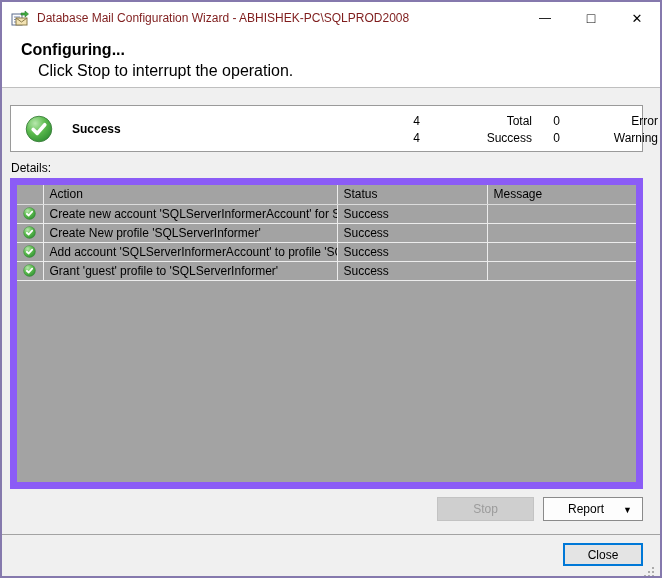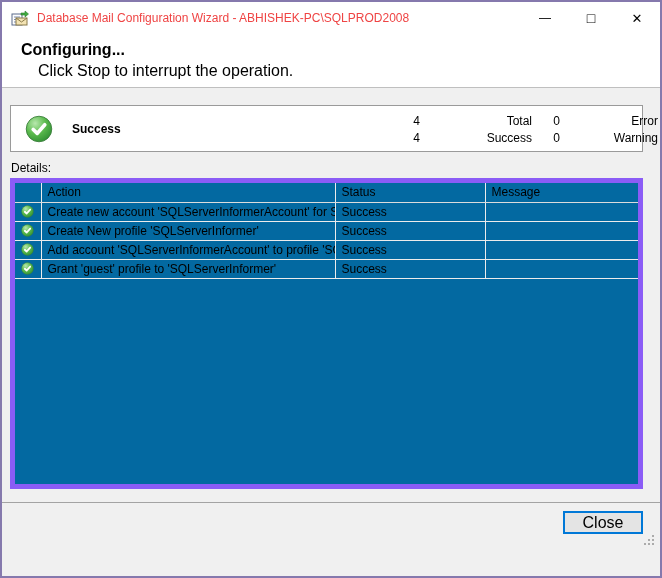--- a/index.html
+++ b/index.html
@@ -13,21 +13,21 @@
     position: relative;
     overflow: hidden;
   }
 
   
   .titlebar {
     height: 32px; background: #ffffff;
     display: flex; align-items: center;
   }
   .app-icon { width: 18px; height: 16px; margin-left: 9px; flex: 0 0 auto; }
-  .titlebar-text { margin-left: 8px; font-size: 12px; color: #ef4444; white-space: nowrap; }
+  .titlebar-text { margin-left: 8px; font-size: 12px; color: #7f1d1d; white-space: nowrap; }
   .titlebar-controls { margin-left: auto; display: flex; height: 32px; }
   .tb-btn {
     width: 46px; height: 32px; display: flex; align-items: center; justify-content: center;
     color: #000; cursor: default; font-size: 12px;
   }
   .tb-btn.maxi { font-size: 14px; }
   .tb-btn.closi { font-size: 13px; }
 
   
   .wizard-header {
@@ -57,21 +57,21 @@
     column-gap: 12px;
     align-items: center;
     padding-top: 6px; padding-left: 0;
   }
   .stat-num { text-align: right; }
   .stat-label { text-align: right; }
 
   .details-label { margin: 9px 0 3px 1px; font-size: 12px; }
 
   .results-panel {
-    background: #0369a1; border: 5px solid #8b5cf6;
+    background: #a3a3a3; border: 7px solid #8b5cf6;
     height: 311px; overflow: hidden;
   }
   table.results { border-collapse: collapse; table-layout: fixed; width: 100%; }
   table.results th, table.results td {
     height: 19px; font-weight: normal; text-align: left;
     font-size: 12px; white-space: nowrap; overflow: hidden;
     border-right: 1px solid #ececec; border-bottom: 1px solid #ececec;
     padding: 0 4px 0 6px; vertical-align: middle;
   }
   table.results th { border-bottom: 1px solid #dcdcdc; }
@@ -96,21 +96,21 @@
   .btn-report .report-label { margin-right: 14px; }
   .btn-report .dd-arrow { position: absolute; right: 10px; top: 7px; font-size: 9px; color: #000; }
 
   .bottom-divider { margin-top: 13px; border-top: 1px solid #a3a3a3; margin-left: -18px; margin-right: -17px; }
 
   .footer { position: relative; height: 41px; }
   .btn-close {
     position: absolute; right: 0; top: 8px;
     width: 80px; height: 23px;
     background: #e4e4e4; border: 2px solid #0078d7;
-    font-size: 16px; display: flex; align-items: center; justify-content: center;
+    font-size: 12px; display: flex; align-items: center; justify-content: center;
   }
   .resize-grip {
     position: absolute; right: -11px; bottom: -1px; width: 12px; height: 12px;
   }
   .resize-grip i {
     position: absolute; width: 2px; height: 2px; background: #ababab; display: block;
   }
 </style>
 </head>
 <body>
@@ -231,20 +231,27 @@
                 </svg>
               </td>
           <td>Grant 'guest' profile to 'SQLServerInformer'</td>
           <td>Success</td>
           <td></td>
         </tr>
       </tbody>
         </table>
     </div>
 
+    <div class="actions-row">
+      <button class="btn btn-stop" disabled="">Stop</button>
+      <button class="btn btn-report">
+        <span class="report-label">Report</span>
+        <span class="dd-arrow">▼</span>
+      </button>
+    </div>
 
     <div class="bottom-divider"></div>
 
     <div class="footer">
       <button class="btn btn-close">Close</button>
       <div class="resize-grip">
         <i style="right:0;bottom:0"></i>
           <i style="right:4px;bottom:0"></i>
           <i style="right:8px;bottom:0"></i>
         <i style="right:0;bottom:4px"></i>

